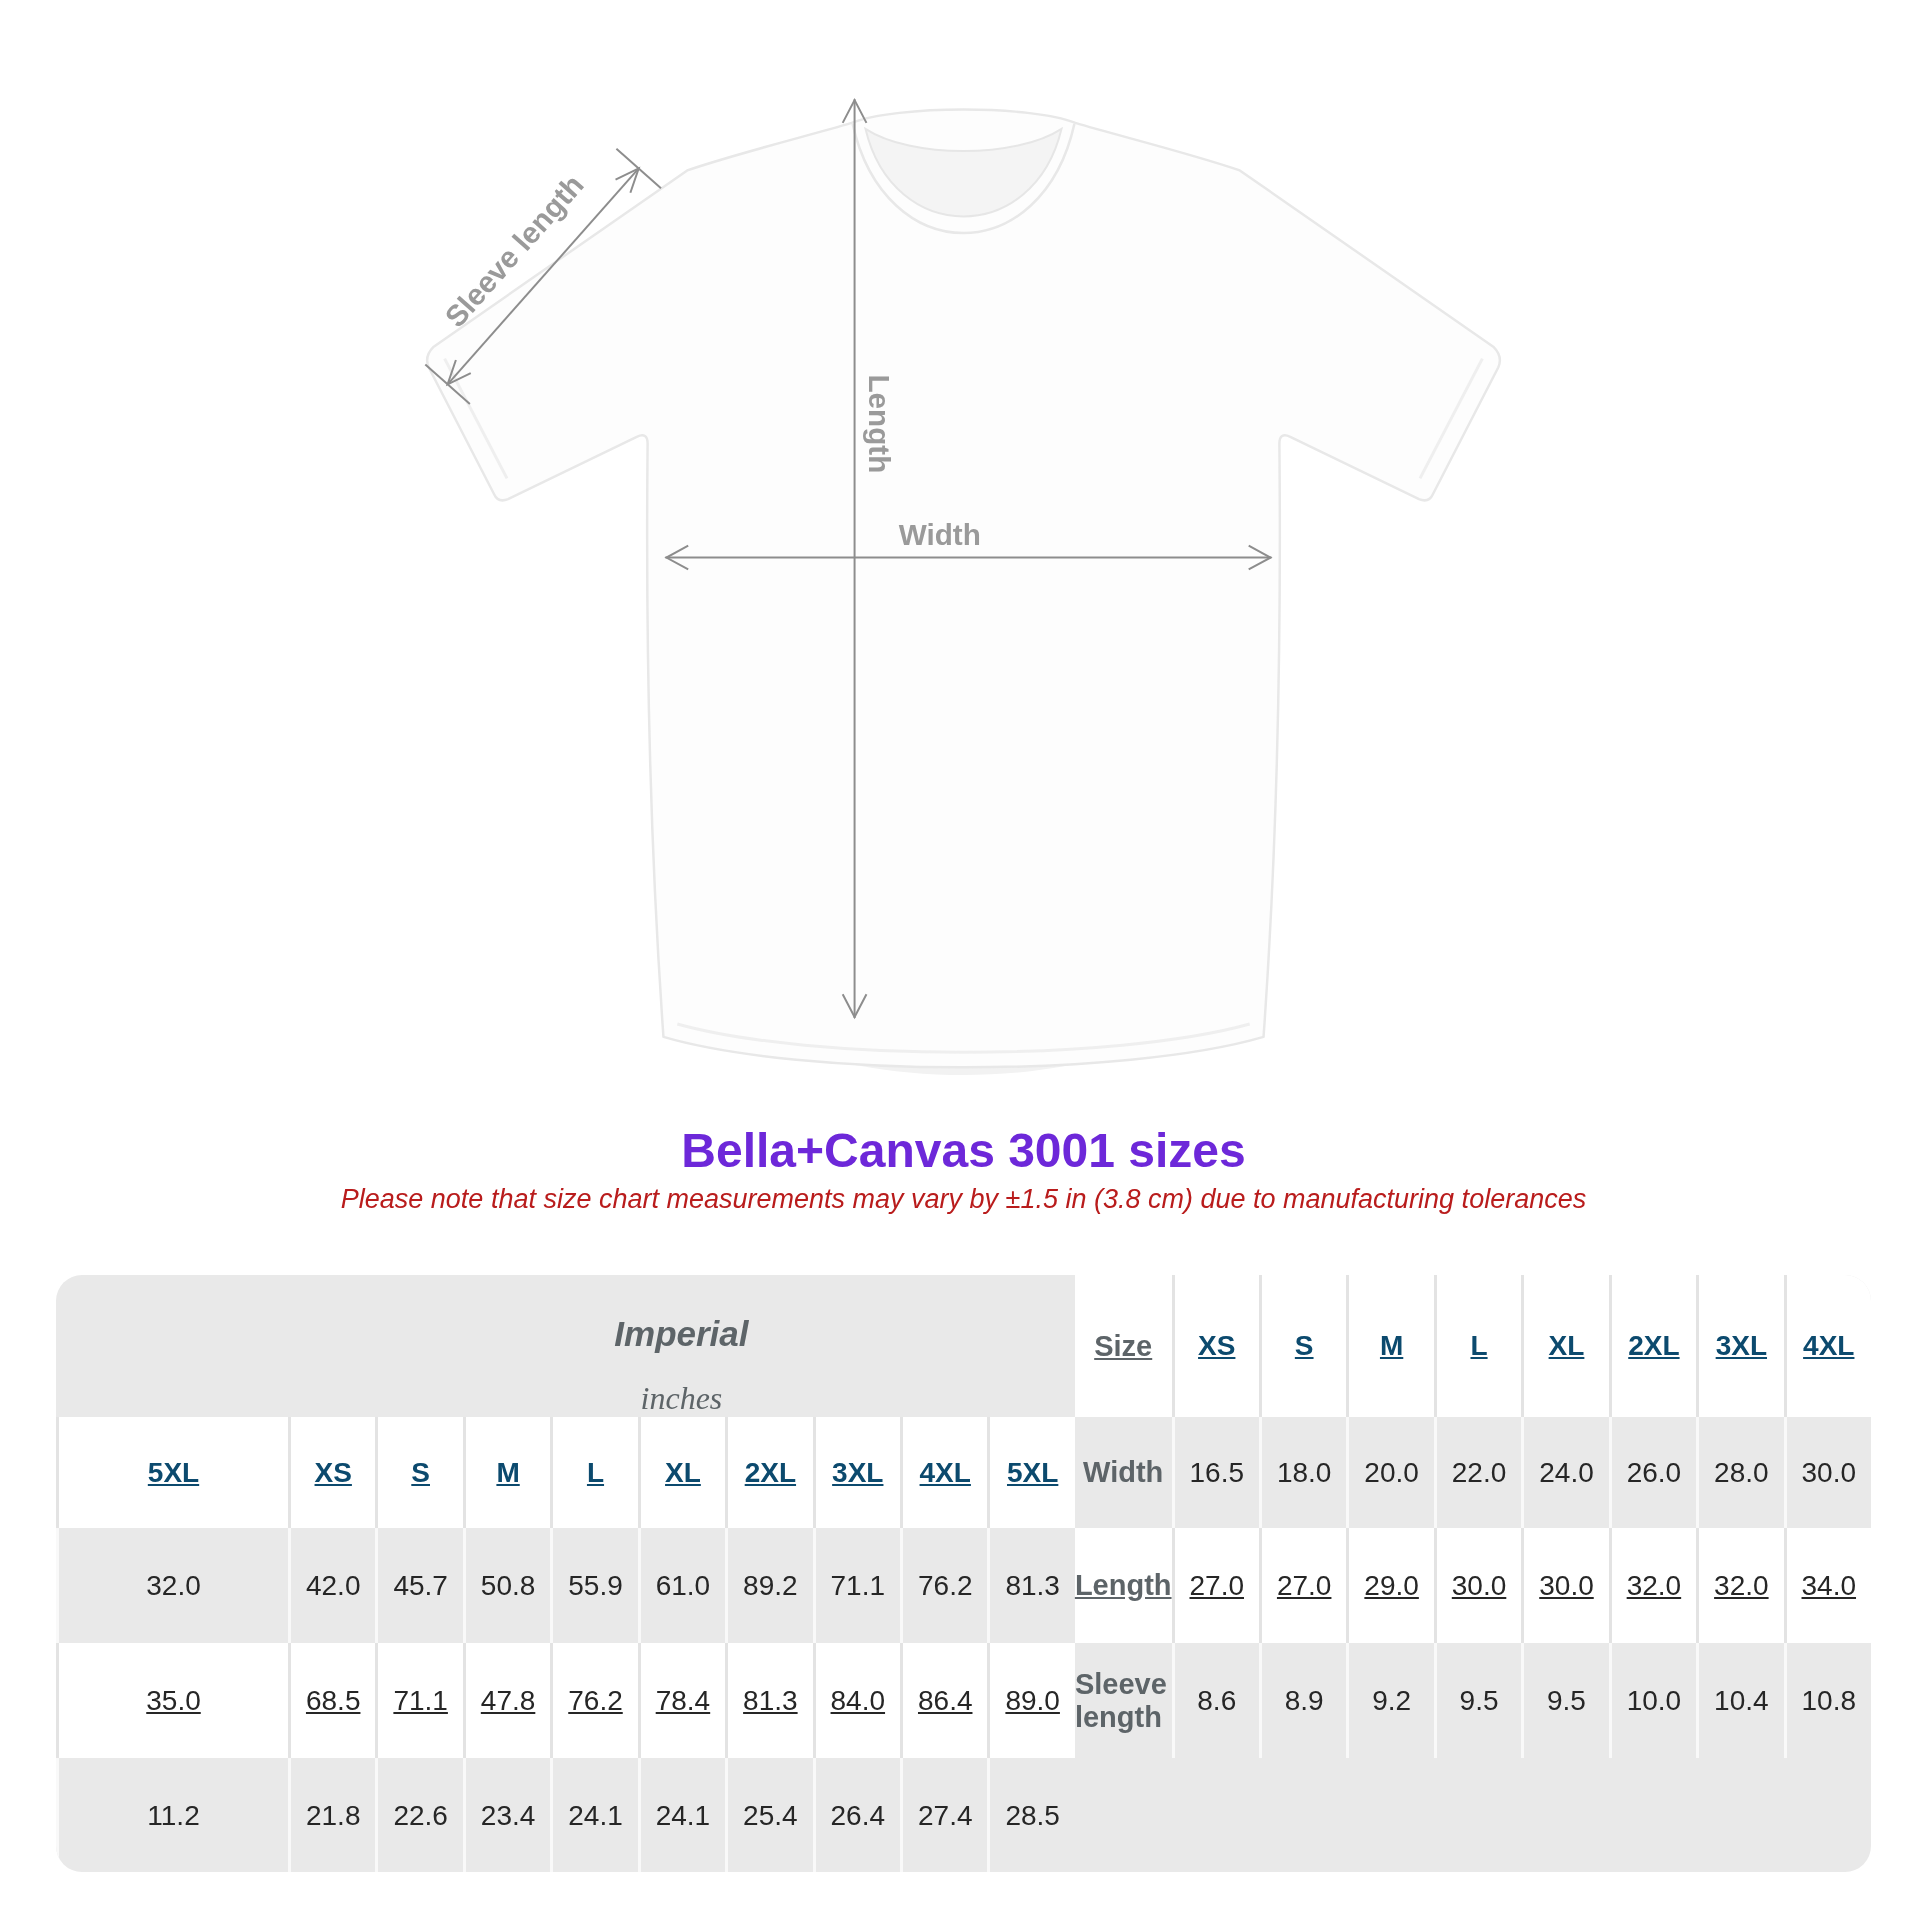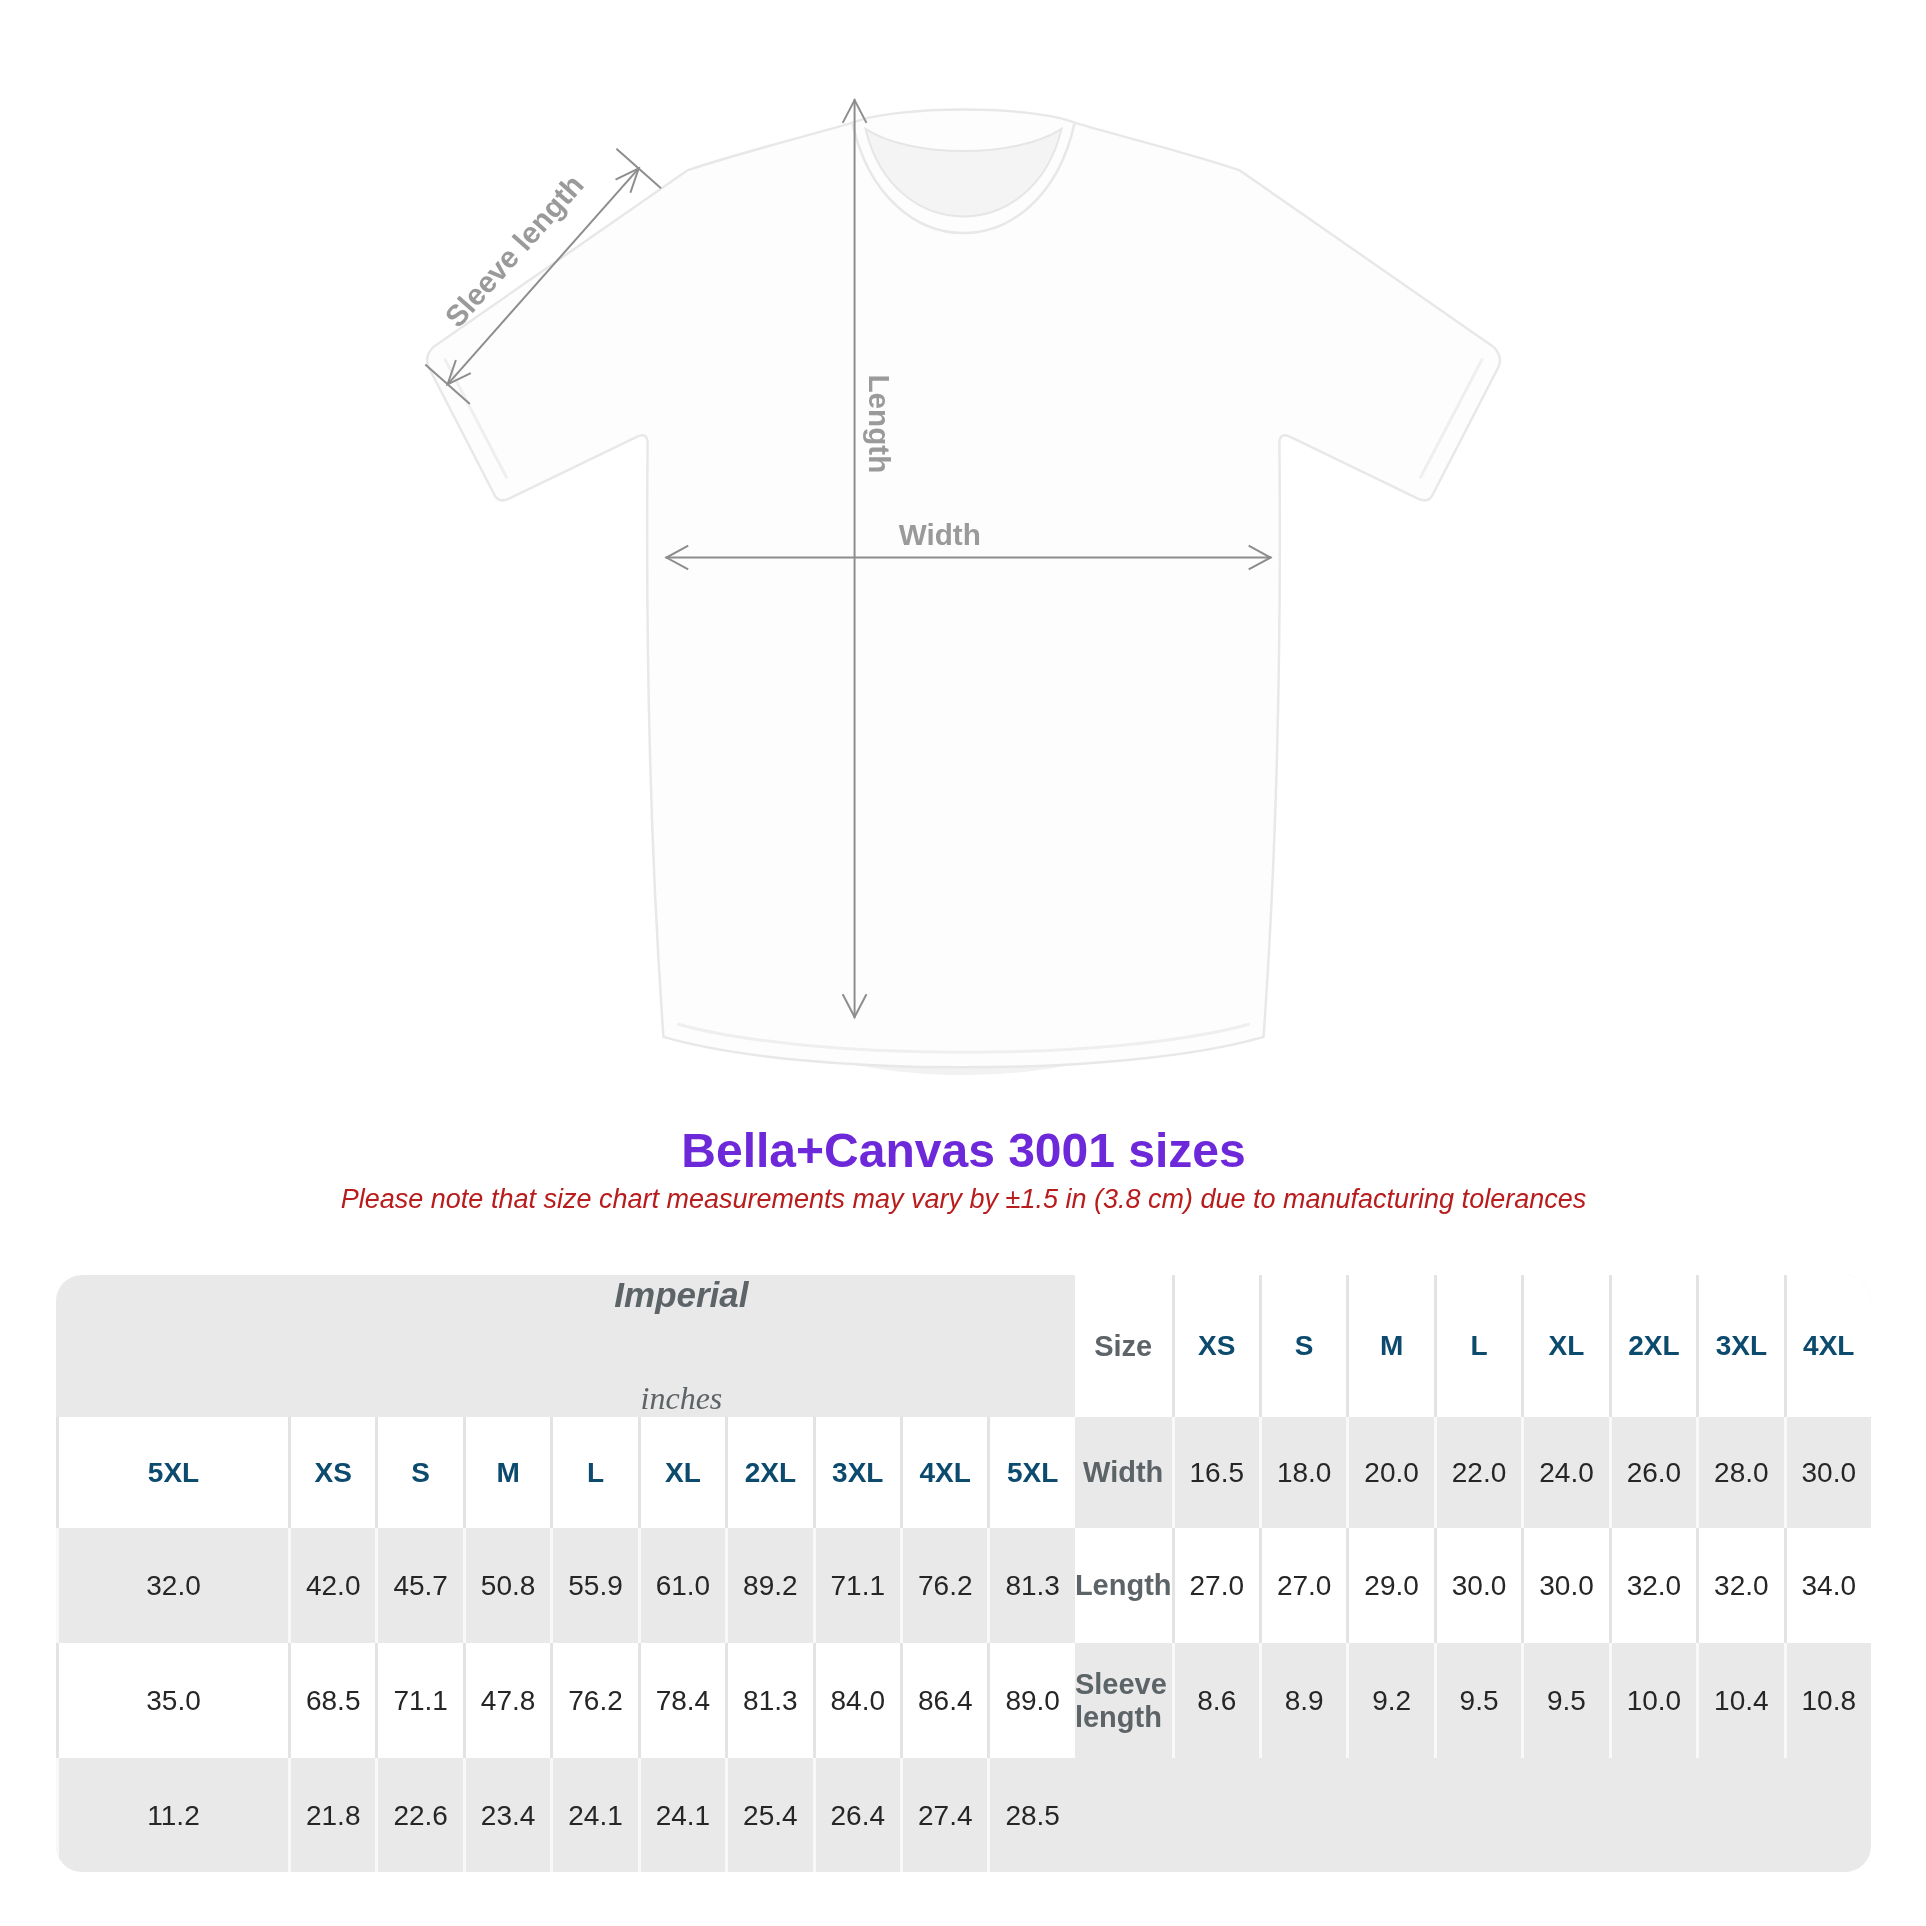--- a/index.html
+++ b/index.html
@@ -34,29 +34,29 @@
     grid-template-rows: 142px 111px 115px 115px 115px;
   }
   .cell {
     display: flex; align-items: center; justify-content: center;
     font-size: 28px; color: #262626;
   }
   .corner { grid-row: 1; grid-column: 1; }
   .group-header {
     grid-row: 1;
     display: flex; flex-direction: column;
-    align-items: center; justify-content: space-between;
+    align-items: center; justify-content: flex-end;
     gap: 26px; color: #5d6468;
   }
   .group-header.imperial { grid-column: 2 / 11; }
   .group-header.metric  { grid-column: 11 / 20; }
   .g-label { font-size: 35px; font-weight: bold; font-style: italic; }
   .g-sub   { font-size: 32px; font-style: italic; font-family: Liberation Serif, serif; }
 
-  .row-white { background: #ffffff; }
+  .row-white { background: #ffffff; text-decoration: underline; }
   .sep-w { border-left: 3px solid #e3e3e3; }
   .sep-g { border-left: 3px solid #f9f9f9; }
   .size-head { font-weight: bold; color: #0c4a6e; }
   .row-label { font-weight: bold; color: #5d6468; font-size: 29px; }
 
   .ann-line { stroke: #8d8d8d; stroke-width: 2; fill: none; }
   .ann-label { fill: #9a9a9a; font-weight: bold; font-size: 30px; font-family: "Liberation Sans", sans-serif; }
   .shirt-seam { stroke: #efefef; stroke-width: 3; fill: none; }
 </style>
 </head>

